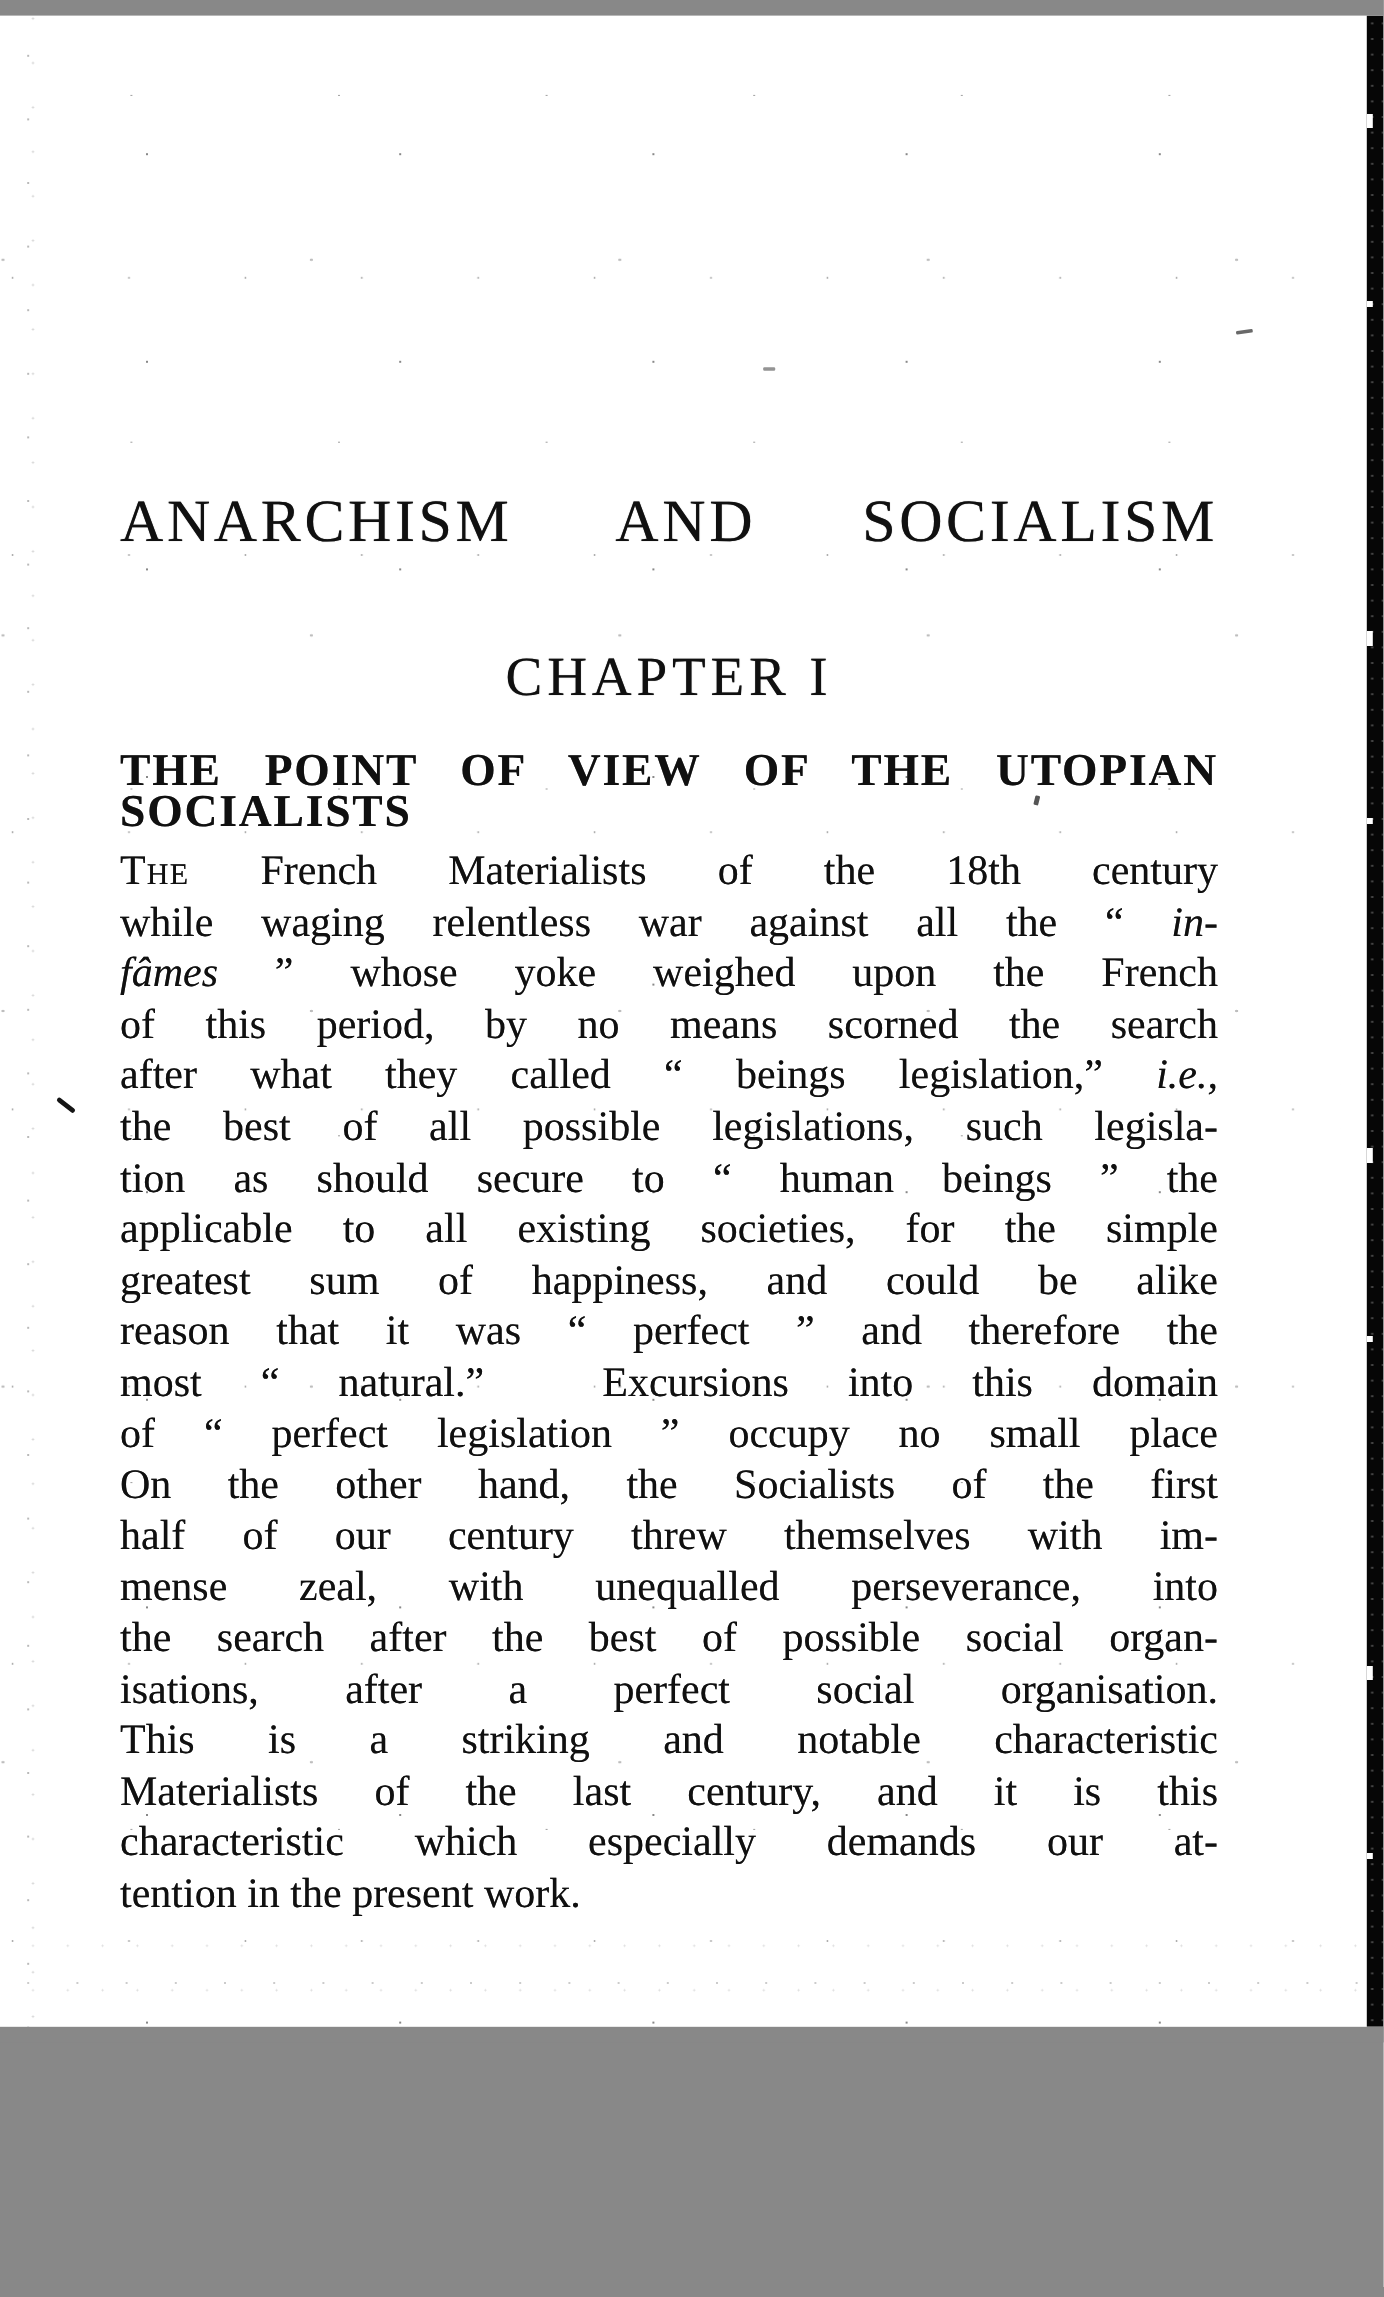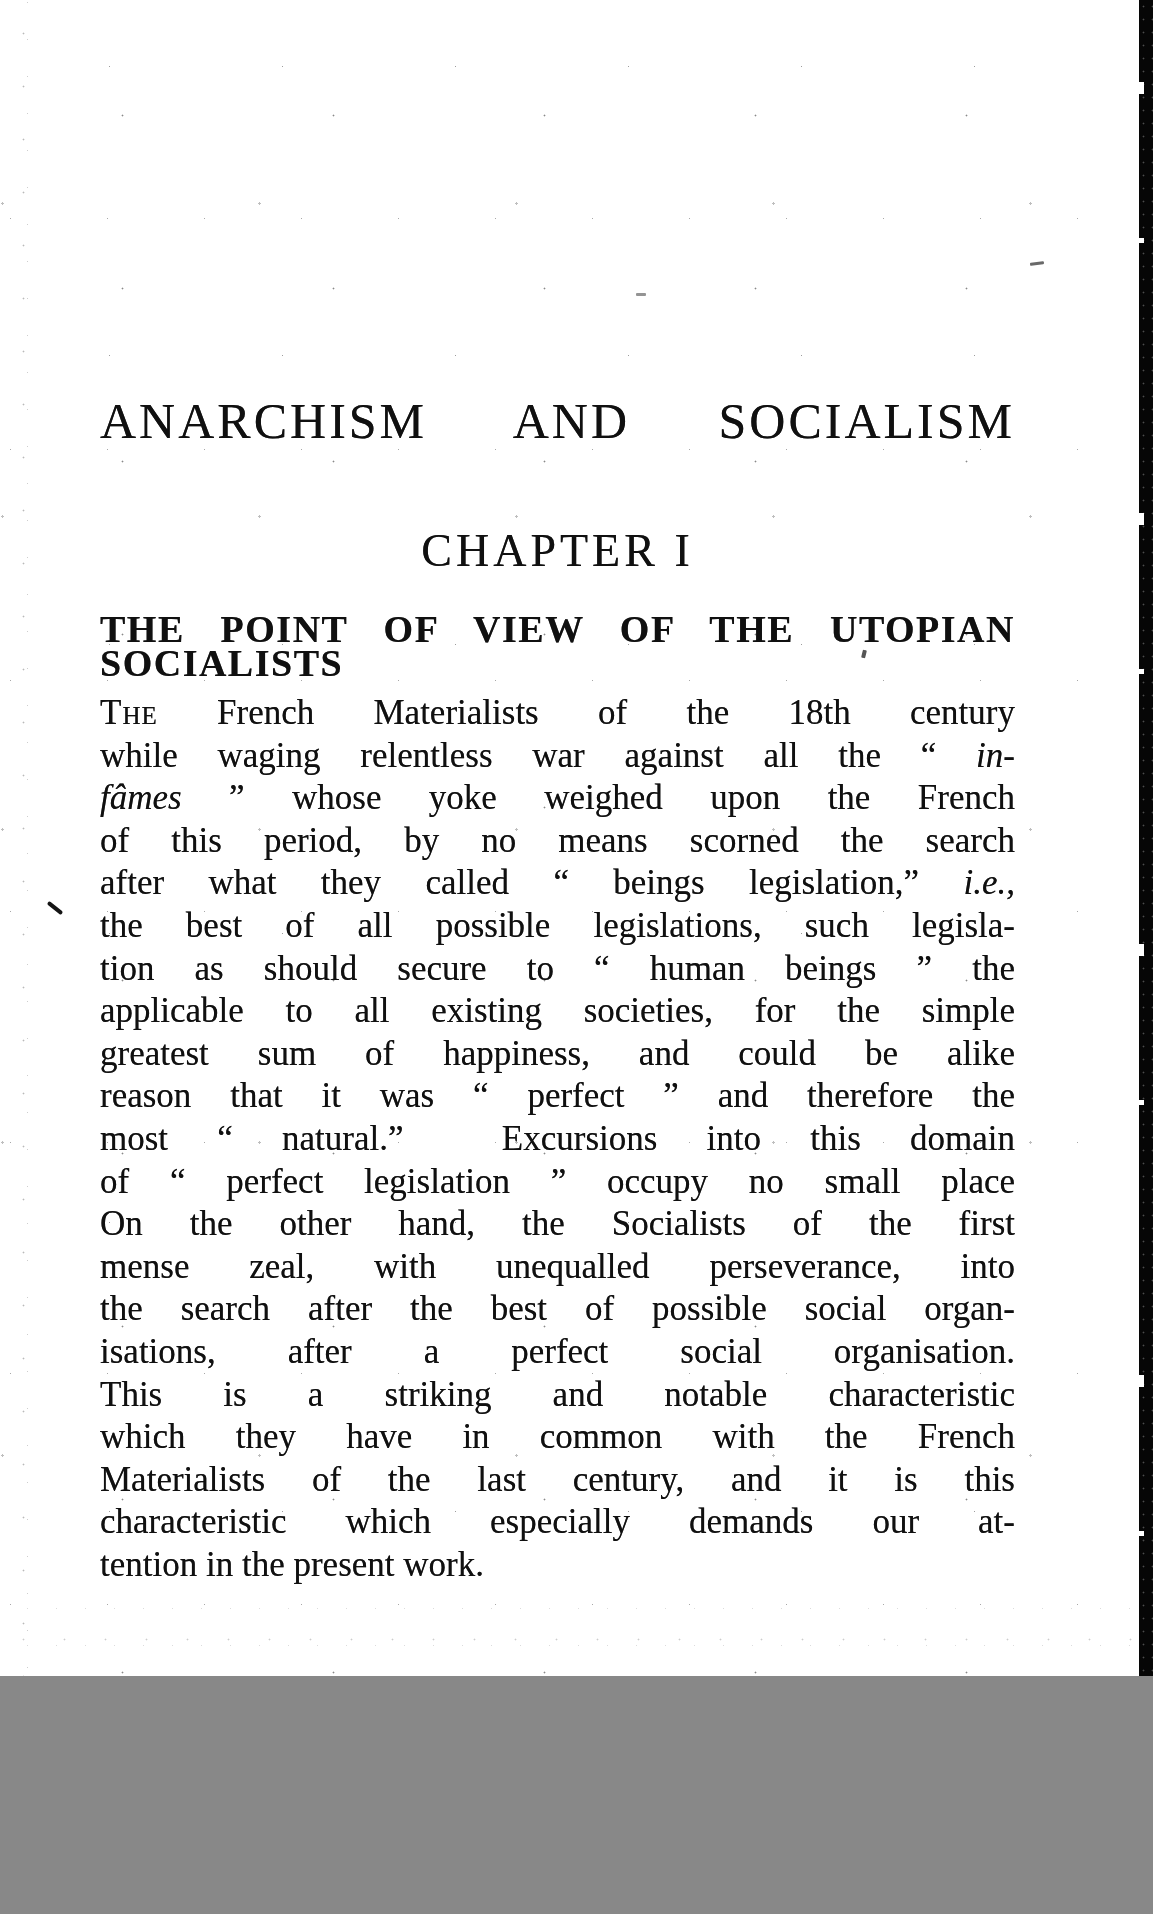--- a/index.html
+++ b/index.html
@@ -1,19 +1,19 @@
 <!DOCTYPE html>
 <html style="--ink: #101010; --paper: #ffffff; --bar: #060606;"><head>
 <meta charset="utf-8">
 <style>
   html,body { margin:0; padding:0; background:#888; }
   .page {
     position:relative;
     width:1153px; height:1676px;
-    margin:0 auto;
+    margin:13px auto;
     background:var(--paper,#ffffff);
     overflow:hidden;
     font-family:"Liberation Serif", serif;
     color:var(--ink,#101010);
   }
 
   
   .speckle {
     position:absolute; inset:0; pointer-events:none; opacity:.85;
     background-image:
@@ -138,24 +138,24 @@
         <div class="line"><span class="seg-n">of this period, by no means scorned the search</span></div>
         <div class="line"><span class="seg-n">after what they called “ beings legislation,” </span><span class="seg-i">i.e.,</span></div>
         <div class="line"><span class="seg-n">the best of all possible legislations, such legisla-</span></div>
         <div class="line"><span class="seg-n">tion as should secure to “ human beings ” the</span></div>
         <div class="line"><span class="seg-n">applicable to all existing societies, for the simple</span></div>
         <div class="line"><span class="seg-n">greatest sum of happiness, and could be alike</span></div>
         <div class="line"><span class="seg-n">reason that it was “ perfect ” and therefore the</span></div>
         <div class="line"><span class="seg-n">most “ natural.” &nbsp;Excursions into this domain</span></div>
         <div class="line"><span class="seg-n">of “ perfect legislation ” occupy no small place</span></div>
         <div class="line"><span class="seg-n">On the other hand, the Socialists of the first</span></div>
+        <div class="line"><span class="seg-n">half of our century threw themselves with im-</span></div>
         <div class="line"><span class="seg-n">mense zeal, with unequalled perseverance, into</span></div>
         <div class="line"><span class="seg-n">the search after the best of possible social organ-</span></div>
         <div class="line"><span class="seg-n">isations, after a perfect social organisation.</span></div>
         <div class="line"><span class="seg-n">This is a striking and notable characteristic</span></div>
-        <div class="line"><span class="seg-n">which they have in common with the French</span></div>
         <div class="line"><span class="seg-n">Materialists of the last century, and it is this</span></div>
         <div class="line"><span class="seg-n">characteristic which especially demands our at-</span></div>
         <div class="line last"><span class="seg-n">tention in the present work.</span></div>
       </div>
     <div class="page-number">17</div>
   </div>
 </div>
 
 </body></html>

